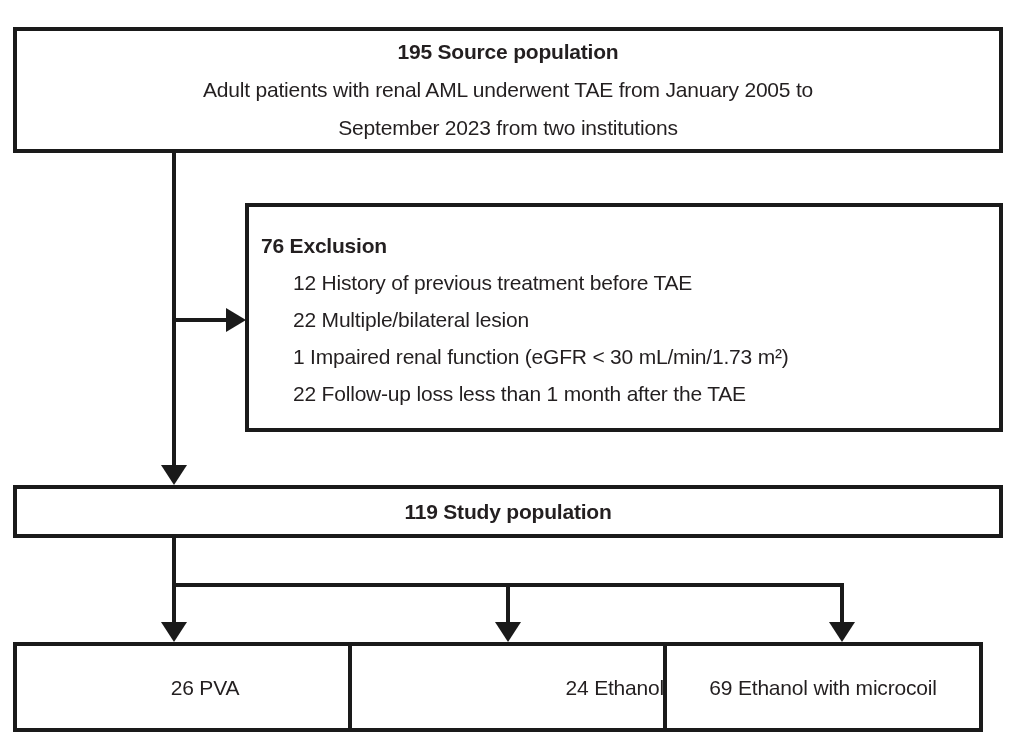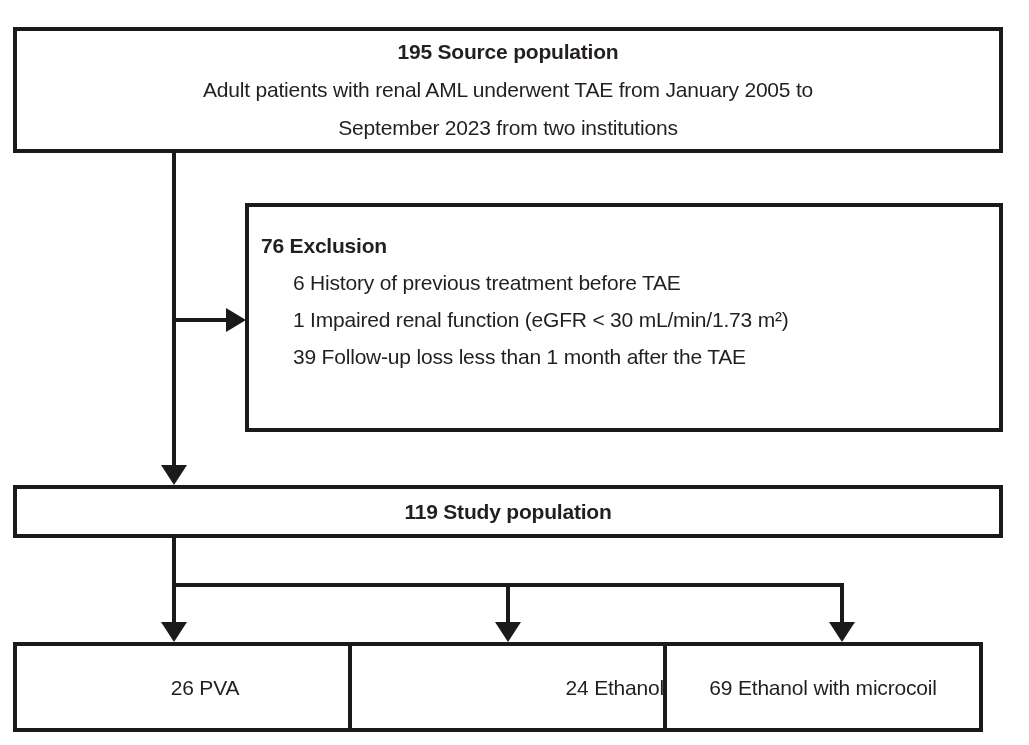--- a/index.html
+++ b/index.html
@@ -81,23 +81,24 @@
   </div>
 
   <div class="vline v-source-study"></div>
   <div class="arrow-down a-study"></div>
 
   <div class="hline h-exclusion"></div>
   <div class="arrow-right a-excl"></div>
 
   <div class="box exclusion-box">
     <div class="bold">76 Exclusion</div>
-    <div class="excl-item">6 History of previous treatment before TAE</div>
+    <div class="excl-item">12 History of previous treatment before TAE</div>
+    <div class="excl-item">22 Multiple/bilateral lesion</div>
     <div class="excl-item">1 Impaired renal function (eGFR &lt; 30 mL/min/1.73 m²)</div>
-    <div class="excl-item">39 Follow-up loss less than 1 month after the TAE</div>
+    <div class="excl-item">22 Follow-up loss less than 1 month after the TAE</div>
   </div>
 
   <div class="box study-box center-col">
     <div class="bold">119 Study population</div>
   </div>
 
   <div class="vline v-study-split"></div>
   <div class="hline h-distribute"></div>
   <div class="vline v-mid-drop"></div>
   <div class="vline v-right-drop"></div>

